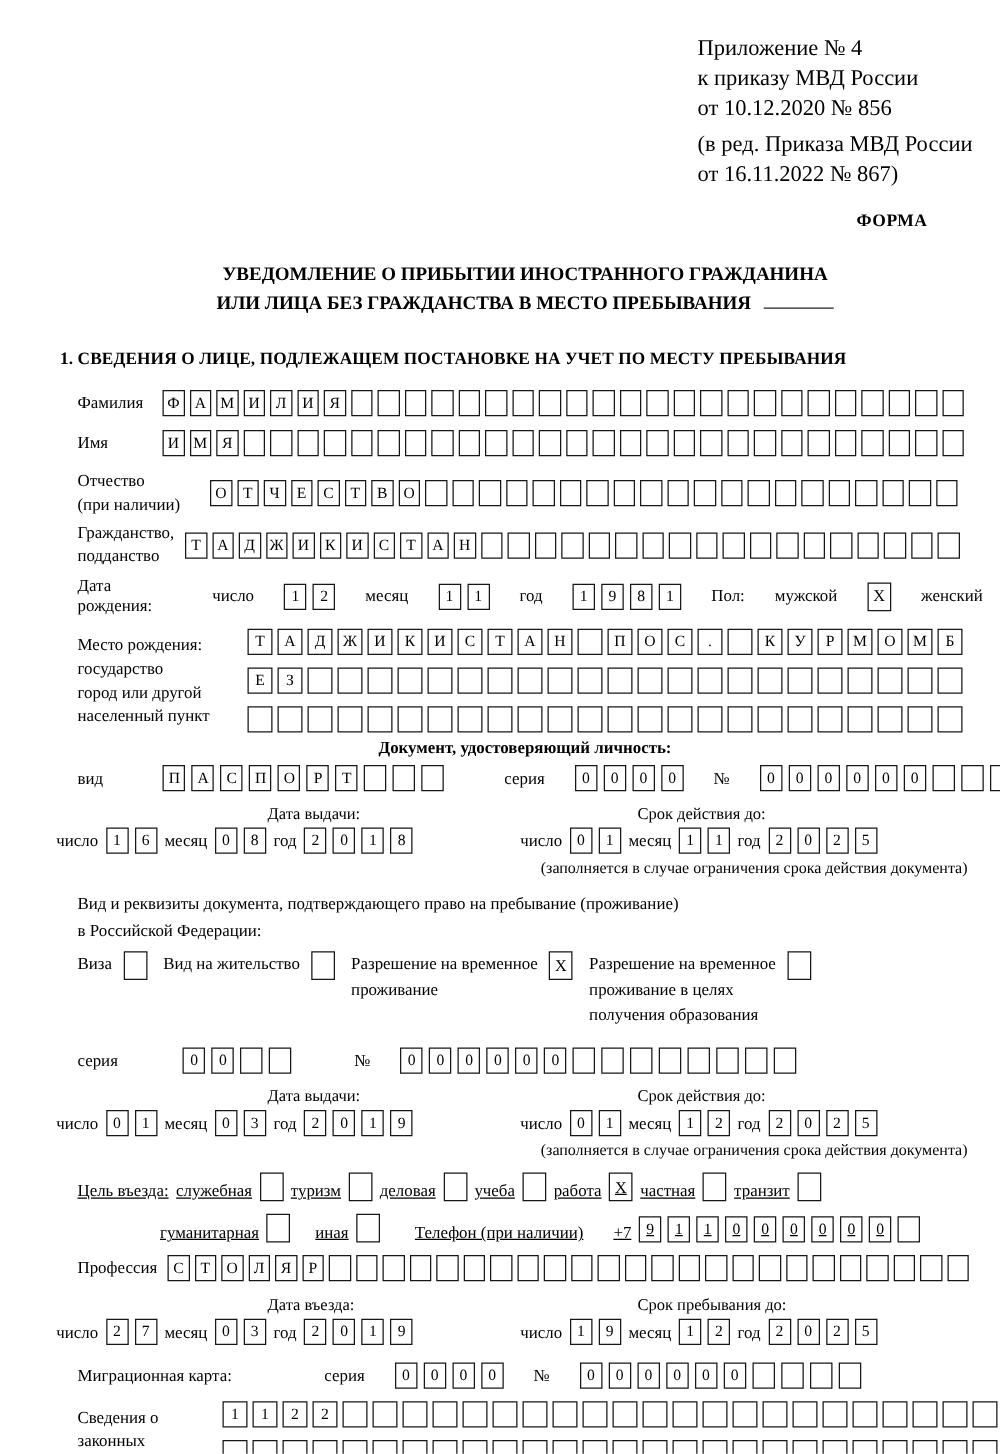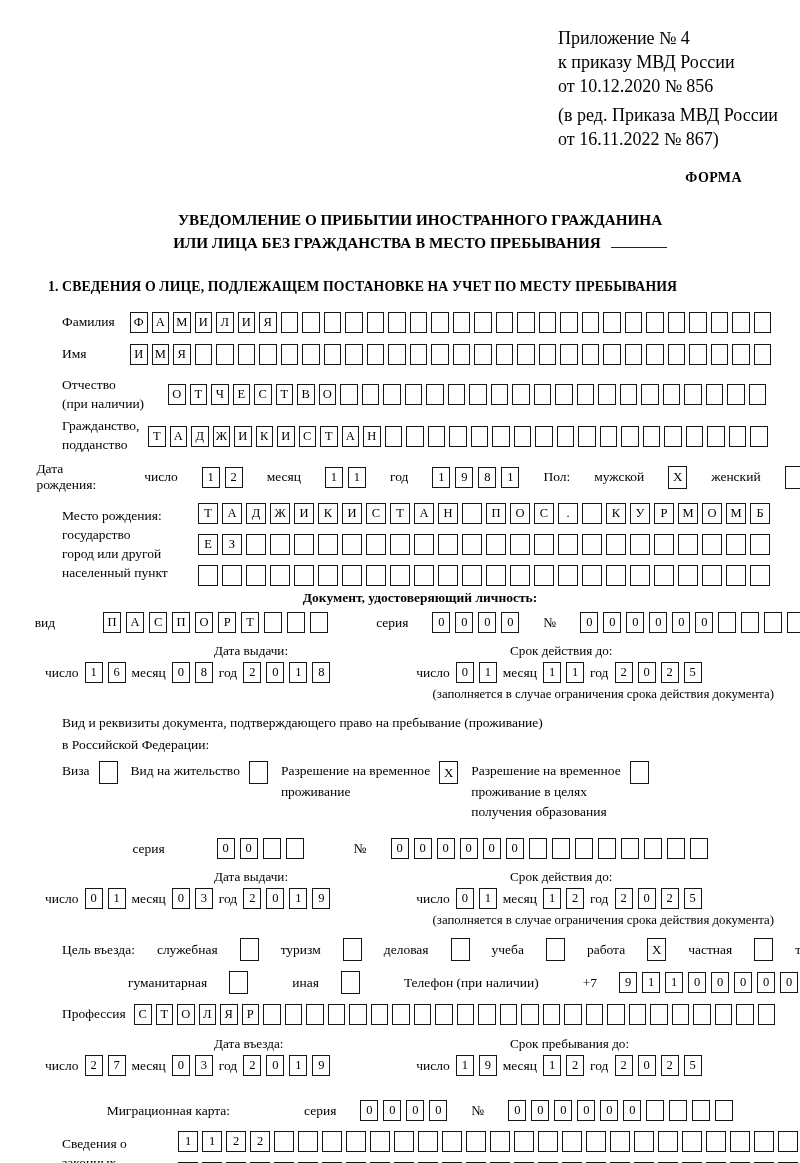--- a/index.html
+++ b/index.html
@@ -18,34 +18,34 @@
   .lbl{flex:none;line-height:1.4;}
   .w68{width:68px;} .w106{width:106px;} .w86{width:86px;} .w136{width:136px;} .w116{width:116px;}
   .cells{display:flex;gap:4px;}
   .cell{flex:none;box-sizing:border-box;width:17.5px;height:21px;border:1.7px solid #161616;
     display:flex;align-items:center;justify-content:center;font-size:12.5px;line-height:1;background:#fff;}
   .cells.wide .cell{width:20px;}
   .cells.num{gap:5px;} .cells.num .cell{width:18px;}
   .cellrows{display:flex;flex-direction:column;gap:10px;}
   .cb{flex:none;box-sizing:border-box;width:19px;height:23px;border:1.7px solid #161616;
     display:flex;align-items:center;justify-content:center;font-size:13px;}
-  .inl{display:flex;align-items:center;gap:24px;margin-bottom:10px;justify-content:center;}
+  .inl{display:flex;align-items:center;gap:24px;margin-bottom:10px;}
   .mid{font-weight:bold;text-align:center;margin:4px 0 6px;}
   .dhead{display:grid;grid-template-columns:390px auto;font-size:13.2px;margin:4px 0 3px;}
   .dhead span:first-child{padding-left:152px;}
   .dhead span:last-child{padding-left:58px;}
   .drow{display:flex;align-items:center;margin-left:-17px;margin-bottom:4px;}
   .dgrp{display:flex;align-items:center;gap:6px;}
   .dspace{width:86px;flex:none;}
   .note{text-align:right;font-size:12.8px;margin:2px 4px 10px 0;}
   .plain{margin-bottom:6px;line-height:1.6;}
   .opts{display:flex;align-items:flex-start;gap:13px;margin:4px 0 16px;}
   .opt{display:flex;align-items:flex-start;gap:9px;}
   .opt .olbl{text-align:left;line-height:1.5;}
-  .goal{display:flex;align-items:center;gap:22px;margin-bottom:10px;flex-wrap:nowrap;white-space:nowrap;}
+  .goal{display:flex;align-items:flex-end;gap:6px;margin-bottom:10px;flex-wrap:nowrap;white-space:nowrap;text-decoration:underline;}
   .goal2{margin-left:66px;}
   .repnote{font-size:12.8px;margin:4px 0 0 94px;}
 </style>
 </head>
 <body>
 
 <div class="page">
 
   <div class="hdr">
     <div>Приложение № 4</div>
@@ -635,21 +635,21 @@
       <span>год</span>
       <span class="cells num">
           <span class="cell">2</span>
           <span class="cell">0</span>
           <span class="cell">2</span>
           <span class="cell">5</span>
         </span>
     </div>
   </div>
 
-  <div class="inl" style="margin-top:24px">
+  <div class="inl" style="margin-top:14px">
     <span>Миграционная карта:</span>
     <span style="width:26px"></span>
     <span>серия</span>
     <span class="cells num">
         <span class="cell">0</span>
         <span class="cell">0</span>
         <span class="cell">0</span>
         <span class="cell">0</span>
       </span>
     <span>№</span>

